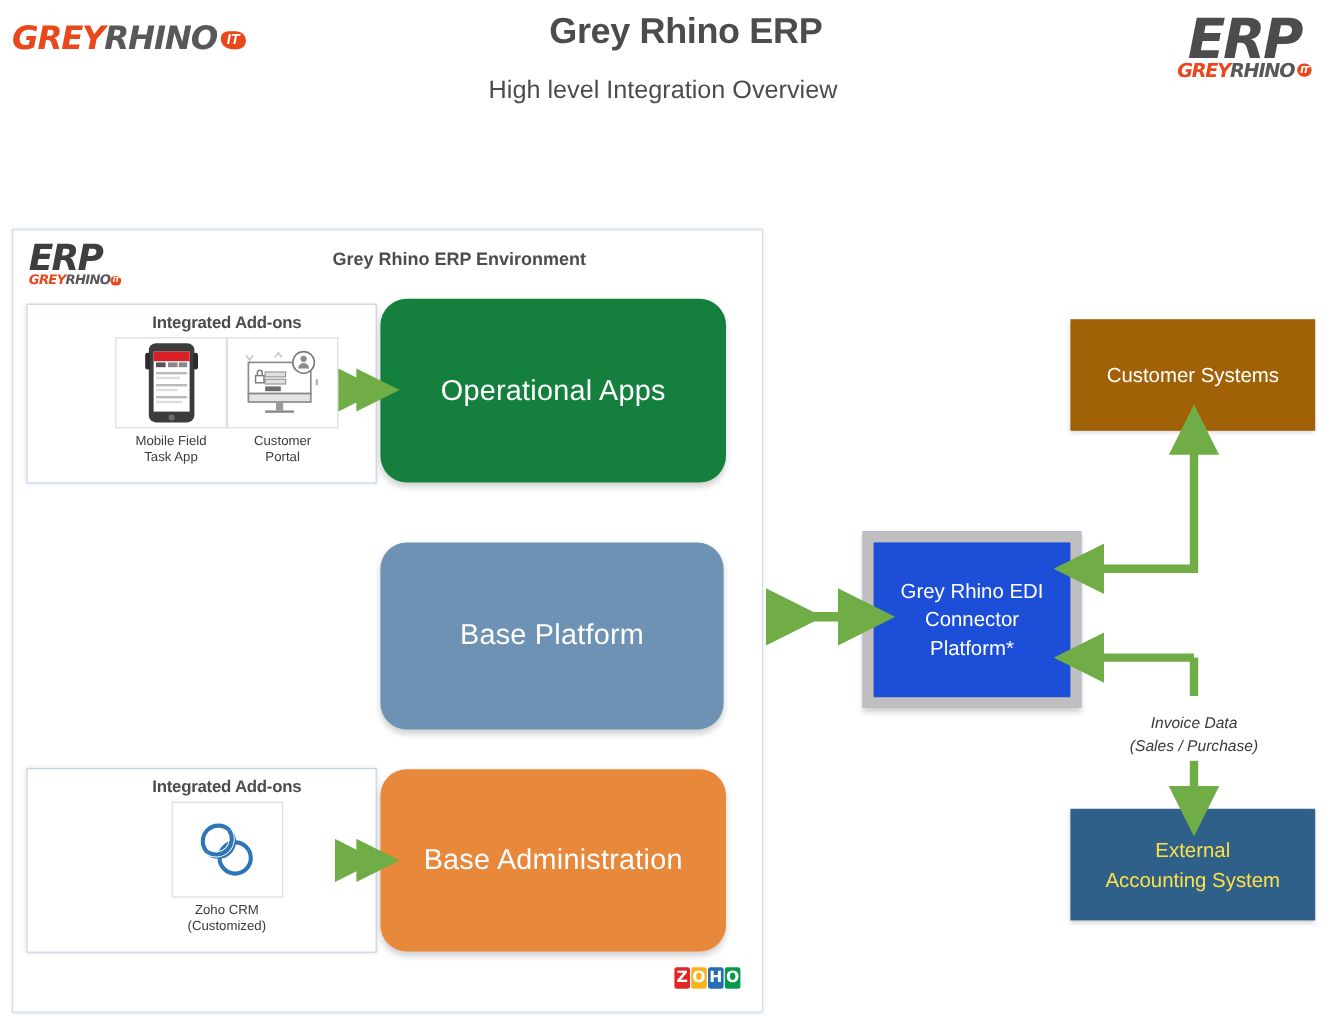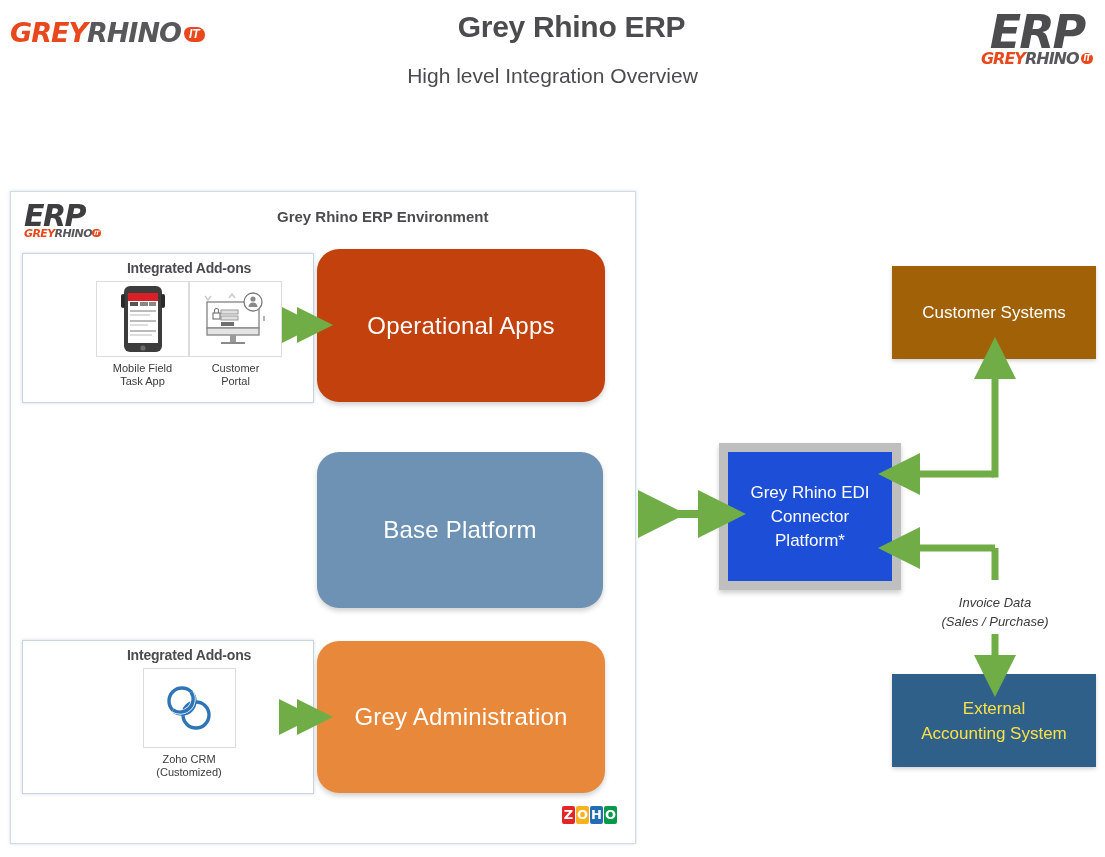--- a/index.html
+++ b/index.html
@@ -92,21 +92,21 @@
     box-sizing:border-box;display:flex;align-items:center;justify-content:center;
   }
   .addon-label{font-size:11px;color:#3A3A3A;line-height:13px;margin-top:5px;}
 
   
   .panel{
     border-radius:22px;display:flex;align-items:center;justify-content:center;
     color:#fff;font-size:24px;letter-spacing:.2px;
     box-shadow:0 3px 5px rgba(0,0,0,.18);
   }
-  .panel-green{left:317px;top:249px;width:288px;height:153px;background:#c2410c;}
+  .panel-green{left:317px;top:249px;width:288px;height:153px;background:#15803d;}
   .panel-blue{left:317px;top:452px;width:286px;height:156px;background:#6E92B4;}
   .panel-orange{left:317px;top:641px;width:288px;height:152px;background:#E8883A;}
 
   
   .zoho{left:562px;top:805px;width:60px;height:24px;}
   .zoho span{
     display:inline-block;width:13px;height:18px;line-height:18px;text-align:center;
     color:#fff;font-weight:bold;font-size:13px;border-radius:2px;margin-right:1px;
     font-family:"DejaVu Sans",sans-serif;
   }
@@ -244,21 +244,21 @@
         <span>Zoho CRM</span><br>
         <span>(Customized)</span>
       </div>
     </div>
 
   </div>
 </div>
 
 <div class="abs panel panel-green">Operational Apps</div>
 <div class="abs panel panel-blue">Base Platform</div>
-<div class="abs panel panel-orange">Grey Administration</div>
+<div class="abs panel panel-orange">Base Administration</div>
 
 <div class="abs zoho">
   <span class="z1">Z</span><span class="z2">O</span><span class="z3">H</span><span class="z4">O</span>
 </div>
 
 <div class="abs box-edi">
   <div>
     <span>Grey Rhino EDI</span><br>
     <span>Connector</span><br>
     <span>Platform*</span>

